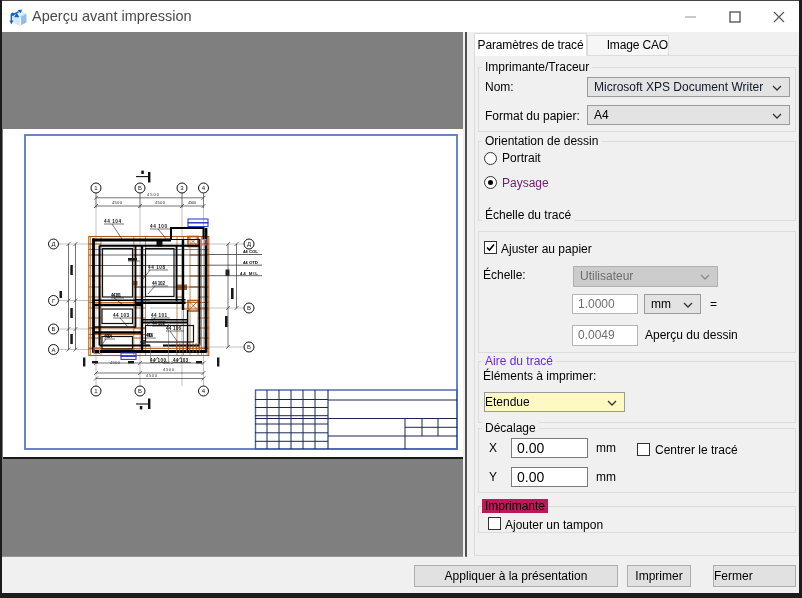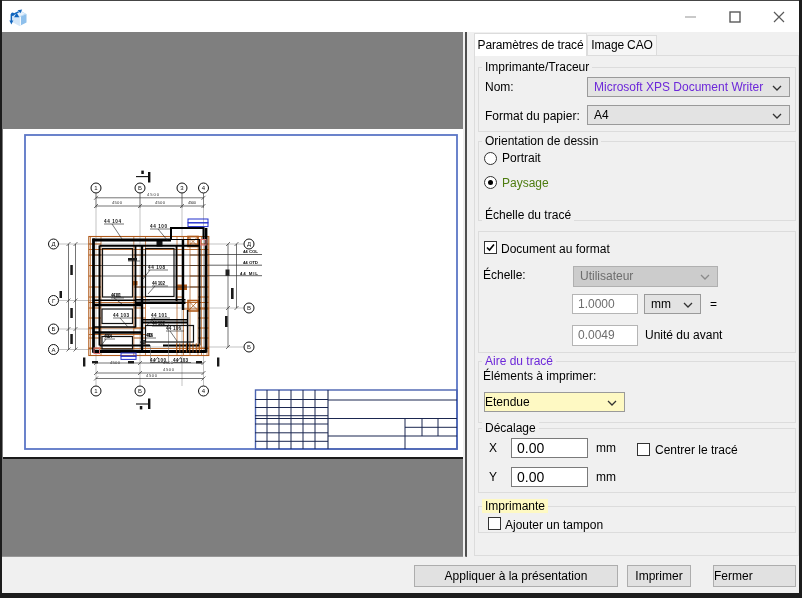--- a/index.html
+++ b/index.html
@@ -16,20 +16,21 @@
 <polygon points="11.5,11 13,10.4 13,19.4 11.5,20" fill="#f3f9fe"></polygon>
 <g fill="#1266be">
 <path d="M5,8.6 L10.6,5.9" stroke="#1266be" stroke-width="1.6" fill="none"></path>
 <polygon points="14.2,3.6 9.6,4.2 12.4,7.2"></polygon>
 <path d="M3.4,8.5 L3.4,15" stroke="#1266be" stroke-width="1.6" fill="none"></path>
 <polygon points="3.4,18.6 1.4,14.6 5.4,14.6"></polygon>
 <polygon points="8.7,6.8 6.1,11.2 11.3,11.2"></polygon>
 <circle cx="4.6" cy="8.2" r="1.7"></circle>
 </g>
     </svg>
+<div style="position:absolute;left:30px;top:0;height:31px;line-height:30px;font-size:14.5px;color:#4a4a4a">Aperçu avant impression</div>
 <div style="position:absolute;left:683px;top:15px;width:11px;height:1.5px;background:#c9c9c9"></div>
 <svg width="12" height="12" style="position:absolute;left:727px;top:10px">
       <rect x="1" y="1" width="10" height="10" fill="none" stroke="#5a5a5a" stroke-width="1.4"></rect>
     </svg>
 <svg width="12" height="12" style="position:absolute;left:771px;top:10px">
       <path d="M1,1 L11,11 M11,1 L1,11" stroke="#5a5a5a" stroke-width="1.2"></path>
     </svg>
 </div>
 <div style="position:absolute;left:2px;top:32px;width:465px;height:525px;background:#7f7f7f;border-right:2px solid #4f4f4f;border-bottom:1px solid #989898;box-sizing:border-box">
 <div style="position:absolute;right:0;top:0;width:2px;height:525px;background:#efefef"></div>
@@ -345,72 +346,72 @@
             <text x="203.5" y="393.2" font-size="6" text-anchor="middle" fill="#111" font-family="Liberation Sans, sans-serif">4</text>
           </g>
         </g>
       </svg>
 </div>
 <div style="position:absolute;left:1px;top:425px;width:460px;height:2px;background:#1a1a1a"></div>
 </div>
 <div style="position:absolute;left:474px;top:55px;width:325px;height:501px;border:1px solid #dcdcdc;border-top:none;box-sizing:border-box"></div>
 <div style="position:absolute;left:474px;top:55px;width:325px;height:1px;background:#dcdcdc"></div>
 <div style="position:absolute;left:474px;top:33px;width:113px;height:23px;background:#fff;border:1px solid #dcdcdc;border-bottom:none;box-sizing:border-box;font-size:12px;letter-spacing:-0.15px;text-align:center;line-height:22px;z-index:3">Paramètres de tracé</div>
-<div style="position:absolute;left:587px;top:35px;width:70px;height:20px;background:#f6f6f6;border:1px solid #dcdcdc;border-bottom:none;box-sizing:border-box;font-size:12px;letter-spacing:-0.15px;text-align:center;line-height:19px">Image CAO</div>
+<div style="position:absolute;left:587px;top:35px;width:82px;height:20px;background:#f6f6f6;border:1px solid #dcdcdc;border-bottom:none;box-sizing:border-box;font-size:12px;letter-spacing:-0.15px;text-align:right;line-height:19px">Image CAO</div>
 <div style="position:absolute;left:478px;top:67px;width:318px;height:65px;border:1px solid #dcdcdc;box-sizing:border-box"></div>
 <div style="position:absolute;left:482px;top:60px;height:14px;line-height:14px;background:#f0f0f0;font-size:12px;color:#000;padding:0 3px;white-space:nowrap">Imprimante/Traceur</div>
 <div style="position:absolute;left:485px;top:80px;font-size:12px;color:#000;white-space:nowrap">Nom:</div>
-<div style="position:absolute;left:587px;top:77px;width:203px;height:20px;background:#e3e3e3;border:1px solid #9a9a9a;box-sizing:border-box;font-size:12px;color:#6d28d9;line-height:18px;padding-left:6px">Microsoft XPS Document Writer<svg width="10" height="6" viewBox="0 0 10 6" style="position:absolute;right:7px;top:7px">
+<div style="position:absolute;left:587px;top:77px;width:203px;height:20px;background:#e3e3e3;border:1px solid #9a9a9a;box-sizing:border-box;font-size:12px;color:#0f172a;line-height:18px;padding-left:6px">Microsoft XPS Document Writer<svg width="10" height="6" viewBox="0 0 10 6" style="position:absolute;right:7px;top:7px">
       <path d="M1,1 L5,5 L9,1" fill="none" stroke="#333" stroke-width="1.3"></path>
     </svg></div>
 <div style="position:absolute;left:485px;top:109px;font-size:12px;color:#000;white-space:nowrap">Format du papier:</div>
 <div style="position:absolute;left:587px;top:105px;width:203px;height:20px;background:#e3e3e3;border:1px solid #9a9a9a;box-sizing:border-box;font-size:12px;color:#000;line-height:18px;padding-left:6px">A4<svg width="10" height="6" viewBox="0 0 10 6" style="position:absolute;right:7px;top:7px">
       <path d="M1,1 L5,5 L9,1" fill="none" stroke="#333" stroke-width="1.3"></path>
     </svg></div>
 <div style="position:absolute;left:478px;top:141px;width:318px;height:80px;border:1px solid #dcdcdc;box-sizing:border-box"></div>
 <div style="position:absolute;left:482px;top:134px;height:14px;line-height:14px;background:#f0f0f0;font-size:12px;color:#000;padding:0 3px;white-space:nowrap">Orientation de dessin</div>
 <div style="position:absolute;left:484px;top:151.5px;width:13px;height:13px;background:#fff;border:1px solid #333;border-radius:50%;box-sizing:border-box"></div>
 <div style="position:absolute;left:502px;top:151px;font-size:12px;color:#000;white-space:nowrap">Portrait</div>
 <div style="position:absolute;left:484px;top:175.8px;width:13px;height:13px;background:#fff;border:1px solid #333;border-radius:50%;box-sizing:border-box">
     <div style="position:absolute;left:3px;top:3px;width:5px;height:5px;border-radius:50%;background:#000"></div>
   </div>
-<div style="position:absolute;left:502px;top:175.5px;font-size:12px;color:#4d7c0f;white-space:nowrap">Paysage</div>
+<div style="position:absolute;left:502px;top:175.5px;font-size:12px;color:#701a75;white-space:nowrap">Paysage</div>
 <div style="position:absolute;left:478px;top:231px;width:318px;height:121.5px;border:1px solid #dcdcdc;box-sizing:border-box"></div>
 <div style="position:absolute;left:482px;top:208px;height:14px;line-height:14px;background:#f0f0f0;font-size:12px;color:#000;padding:0 3px;white-space:nowrap">Échelle du tracé</div>
 <div style="position:absolute;left:484px;top:241px;width:13px;height:13px;background:#fff;border:1px solid #333;box-sizing:border-box">
     <svg width="11" height="11" viewBox="0 0 11 11" style="position:absolute;left:0px;top:0px">
       <path d="M2,5.5 L4.5,8 L9,2.5" fill="none" stroke="#000" stroke-width="1.6"></path>
     </svg>
   </div>
-<div style="position:absolute;left:501px;top:241.5px;font-size:12px;color:#000;white-space:nowrap">Document au format</div>
+<div style="position:absolute;left:501px;top:241.5px;font-size:12px;color:#000;white-space:nowrap">Ajuster au papier</div>
 <div style="position:absolute;left:483px;top:268px;font-size:12px;color:#000;white-space:nowrap">Échelle:</div>
 <div style="position:absolute;left:573px;top:266px;width:145px;height:21px;background:#cccccc;border:1px solid #b0b0b0;box-sizing:border-box;font-size:12px;color:#6d6d6d;line-height:19px;padding-left:6px">Utilisateur<svg width="10" height="6" viewBox="0 0 10 6" style="position:absolute;right:7px;top:7px">
       <path d="M1,1 L5,5 L9,1" fill="none" stroke="#8a8a8a" stroke-width="1.3"></path>
     </svg></div>
 <div style="position:absolute;left:572px;top:294px;width:66px;height:20px;background:#fff;border:1px solid #b5b5b5;box-sizing:border-box;font-size:12px;color:#6d6d6d;line-height:18px;padding-left:5px">1.0000</div>
 <div style="position:absolute;left:644px;top:294px;width:57px;height:20px;background:#e3e3e3;border:1px solid #9a9a9a;box-sizing:border-box;font-size:12px;color:#000;line-height:18px;padding-left:6px">mm<svg width="10" height="6" viewBox="0 0 10 6" style="position:absolute;right:7px;top:7px">
       <path d="M1,1 L5,5 L9,1" fill="none" stroke="#333" stroke-width="1.3"></path>
     </svg></div>
 <div style="position:absolute;left:710px;top:297px;font-size:12px;color:#000;white-space:nowrap">=</div>
 <div style="position:absolute;left:572px;top:325px;width:66px;height:21px;background:#fff;border:1px solid #b5b5b5;box-sizing:border-box;font-size:12px;color:#6d6d6d;line-height:19px;padding-left:5px">0.0049</div>
-<div style="position:absolute;left:645px;top:328px;font-size:12px;color:#000;white-space:nowrap">Unité du avant</div>
+<div style="position:absolute;left:645px;top:328px;font-size:12px;color:#000;white-space:nowrap">Aperçu du dessin</div>
 <div style="position:absolute;left:478px;top:360.5px;width:318px;height:62.5px;border:1px solid #dcdcdc;box-sizing:border-box"></div>
 <div style="position:absolute;left:482px;top:353.5px;height:14px;line-height:14px;background:#f0f0f0;font-size:12px;color:#6d28d9;padding:0 3px;white-space:nowrap">Aire du tracé</div>
 <div style="position:absolute;left:483px;top:369px;font-size:12px;color:#000;white-space:nowrap">Éléments à imprimer:</div>
 <div style="position:absolute;left:484px;top:392px;width:141px;height:20px;background:#fef9c3;border:1px solid #9a9a9a;box-sizing:border-box;font-size:12px;color:#000;line-height:18px;">Etendue<svg width="10" height="6" viewBox="0 0 10 6" style="position:absolute;right:7px;top:7px">
       <path d="M1,1 L5,5 L9,1" fill="none" stroke="#333" stroke-width="1.3"></path>
     </svg></div>
 <div style="position:absolute;left:478px;top:427.5px;width:318px;height:65px;border:1px solid #dcdcdc;box-sizing:border-box"></div>
 <div style="position:absolute;left:482px;top:420.5px;height:14px;line-height:14px;background:#f0f0f0;font-size:12px;color:#000;padding:0 3px;white-space:nowrap">Décalage</div>
 <div style="position:absolute;left:489px;top:441px;font-size:12px;color:#000;white-space:nowrap">X</div>
 <div style="position:absolute;left:511px;top:438px;width:77px;height:20px;background:#fff;border:1px solid #7a7a7a;box-sizing:border-box;font-size:14px;color:#000;line-height:18px;padding-left:5px">0.00</div>
 <div style="position:absolute;left:596px;top:441px;font-size:12px;color:#000;white-space:nowrap">mm</div>
 <div style="position:absolute;left:637px;top:443px;width:13px;height:13px;background:#fff;border:1px solid #333;box-sizing:border-box"></div>
 <div style="position:absolute;left:655px;top:443px;font-size:12px;color:#000;white-space:nowrap">Centrer le tracé</div>
 <div style="position:absolute;left:489px;top:470px;font-size:12px;color:#000;white-space:nowrap">Y</div>
 <div style="position:absolute;left:511px;top:467px;width:77px;height:20px;background:#fff;border:1px solid #7a7a7a;box-sizing:border-box;font-size:14px;color:#000;line-height:18px;padding-left:5px">0.00</div>
 <div style="position:absolute;left:596px;top:470px;font-size:12px;color:#000;white-space:nowrap">mm</div>
 <div style="position:absolute;left:478px;top:505.5px;width:318px;height:27px;border:1px solid #dcdcdc;box-sizing:border-box"></div>
-<div style="position:absolute;left:482px;top:498.5px;height:14px;line-height:14px;background:#fef9c3;font-size:12px;color:#000;padding:0 3px;white-space:nowrap">Imprimante</div>
+<div style="position:absolute;left:482px;top:498.5px;height:14px;line-height:14px;background:#be185d;font-size:12px;color:#000;padding:0 3px;white-space:nowrap">Imprimante</div>
 <div style="position:absolute;left:488px;top:517px;width:13px;height:13px;background:#fff;border:1px solid #333;box-sizing:border-box"></div>
 <div style="position:absolute;left:505px;top:517.5px;font-size:12px;color:#000;white-space:nowrap">Ajouter un tampon</div>
 <div style="position:absolute;left:414px;top:565px;width:204px;height:22px;background:#e1e1e1;border:1px solid #adadad;box-sizing:border-box;font-size:12px;color:#000;text-align:center;line-height:20px">Appliquer à la présentation</div>
 <div style="position:absolute;left:627px;top:565px;width:64px;height:22px;background:#e1e1e1;border:1px solid #adadad;box-sizing:border-box;font-size:12px;color:#000;text-align:center;line-height:20px">Imprimer</div>
 <div style="position:absolute;left:713px;top:565px;width:83px;height:22px;background:#e1e1e1;border:1px solid #adadad;box-sizing:border-box;font-size:12px;color:#000;text-align:left;line-height:20px">Fermer</div>
 </body></html>

